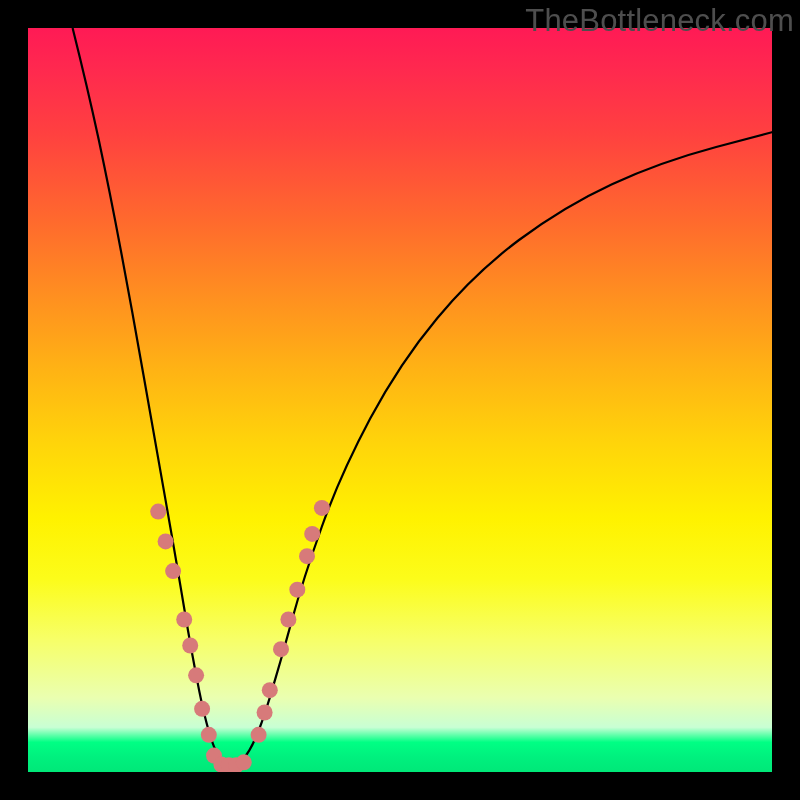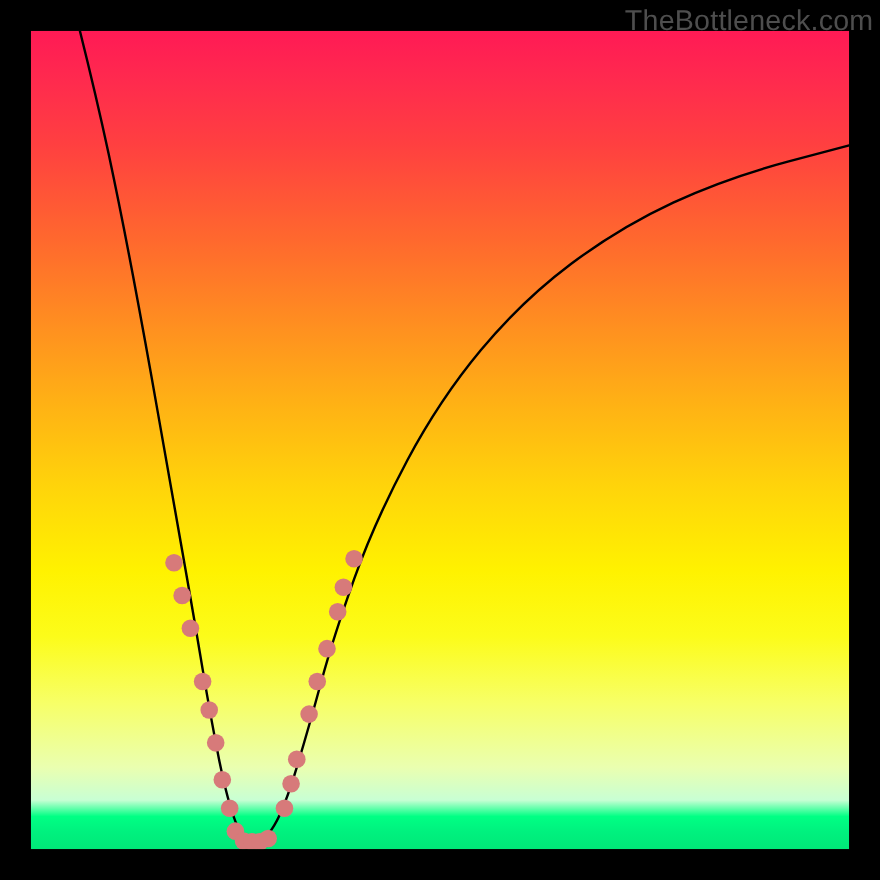--- a/index.html
+++ b/index.html
@@ -45,21 +45,21 @@
       #00ff84 96%,
       #00f07e 98%,
       #00e878 100%
     );
   }
   .watermark {
     position: absolute;
     top: 3px;
     right: 6px;
     color: #4e4e4e;
-    font-size: 26px;
+    font-size: 31px;
     font-weight: 500;
     letter-spacing: 0.2px;
     user-select: none;
   }
   svg.curve {
     position: absolute;
     inset: 0;
   }
   .curve path {
     stroke: #000;

